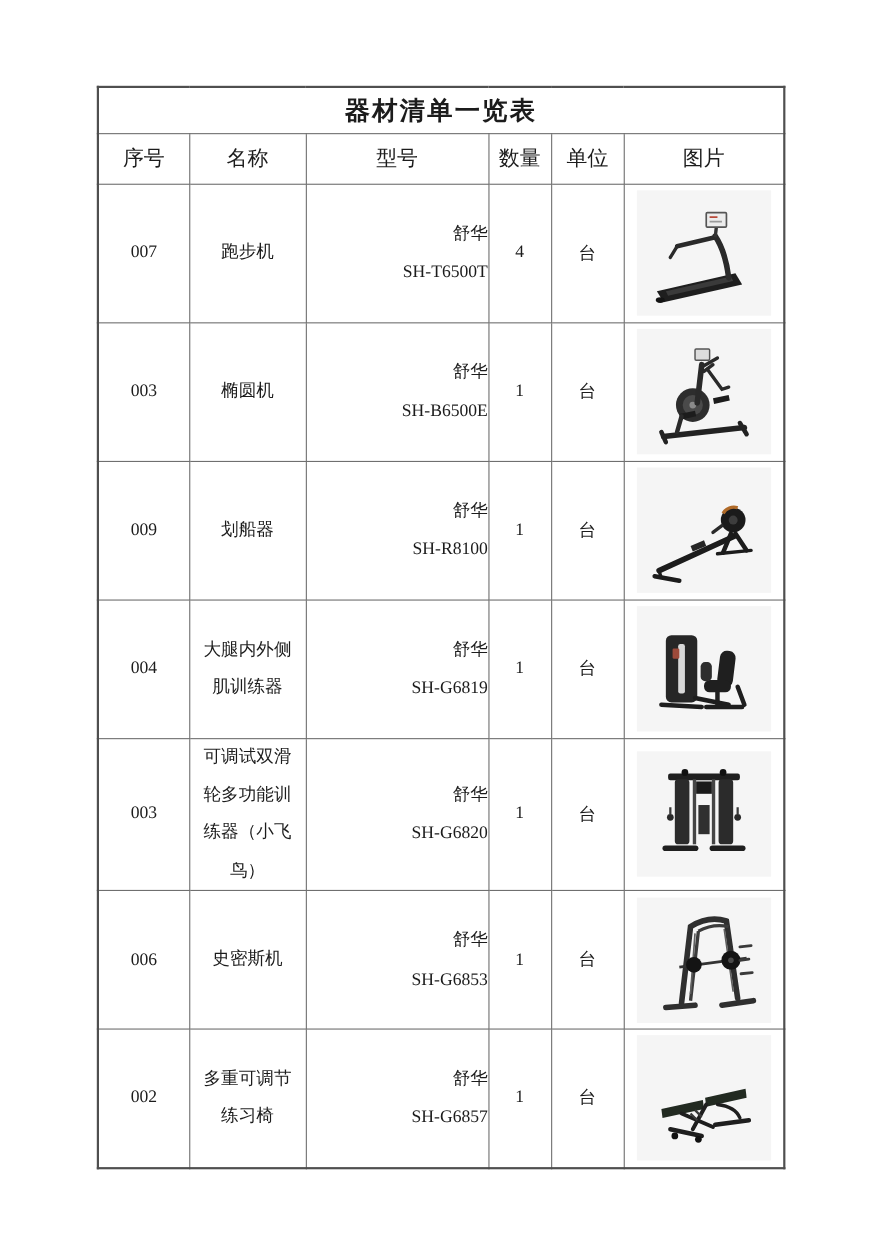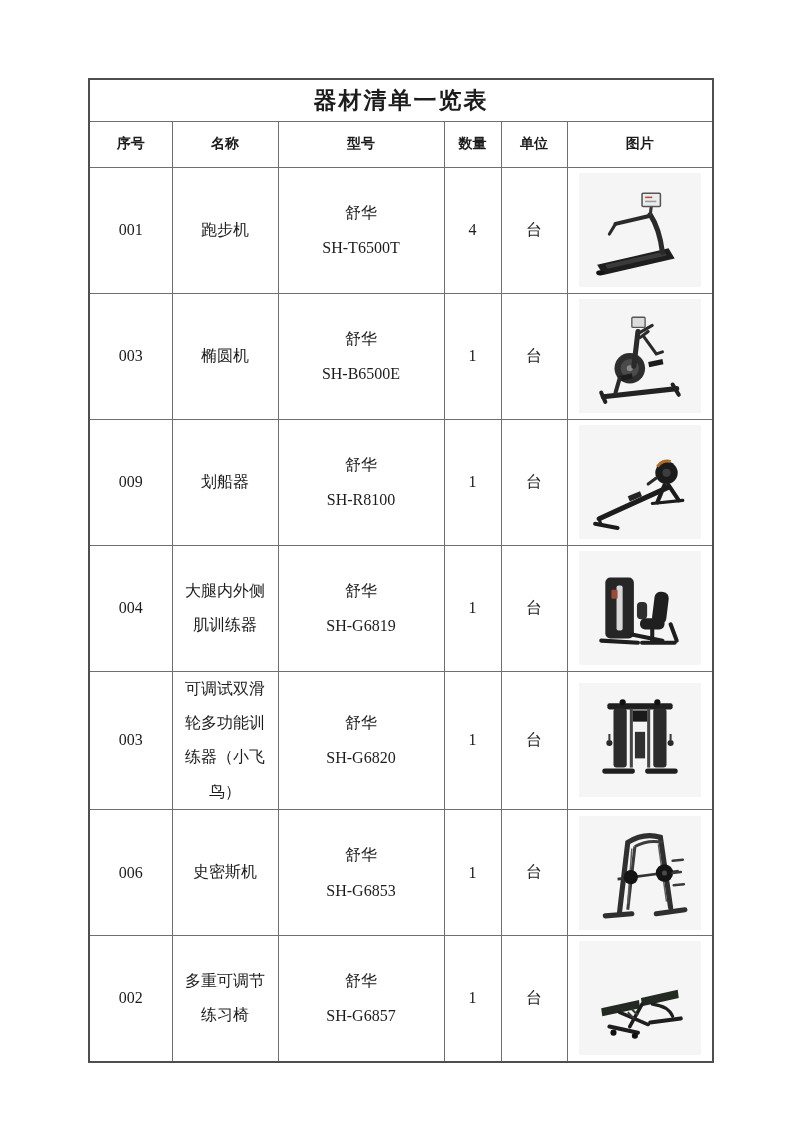--- a/index.html
+++ b/index.html
@@ -14,24 +14,24 @@
     position: absolute; left: 88px; top: 78px; width: 624px;
     border-collapse: collapse; table-layout: fixed;
     border: 2px solid #4f4f4f;
   }
   table.equip td {
     border: 1px solid #6f6f6f;
     text-align: center; vertical-align: middle;
     padding: 0; overflow: hidden;
   }
   td.title-cell { height: 42px; font-size: 23px; font-weight: bold; letter-spacing: 2px; }
-  tr.head td { height: 46px; font-size: 14px; font-weight: bold; }
+  tr.head td { height: 46px; font-size: 19px; font-weight: normal; }
   tr.data td { height: 126px; font-size: 16px; }
   .name-inner { display: inline-block; max-width: 92px; line-height: 2.15; }
-  .model-line { line-height: 2.2; }
+  .model-line { line-height: 2.2; text-align: right; }
   .photo {
     width: 122px; height: 114px; margin: 5px auto;
     background: #f5f5f5;
     display: flex; align-items: center; justify-content: center;
   }
   .photo svg { width: 106px; height: 102px; display: block; }
 </style>
 </head>
 <body>
 
@@ -54,21 +54,21 @@
     <tr class="head">
       <td>序号</td>
       <td>名称</td>
       <td>型号</td>
       <td>数量</td>
       <td>单位</td>
       <td>图片</td>
     </tr>
 
     <tr class="data">
-      <td>001</td>
+      <td>007</td>
       <td><span class="name-inner">跑步机</span></td>
       <td>
         <div class="model-line">舒华</div>
         <div class="model-line">SH-T6500T</div>
       </td>
       <td>4</td>
       <td>台</td>
       <td>
         <div class="photo">
           <svg viewBox="0 0 100 100">

